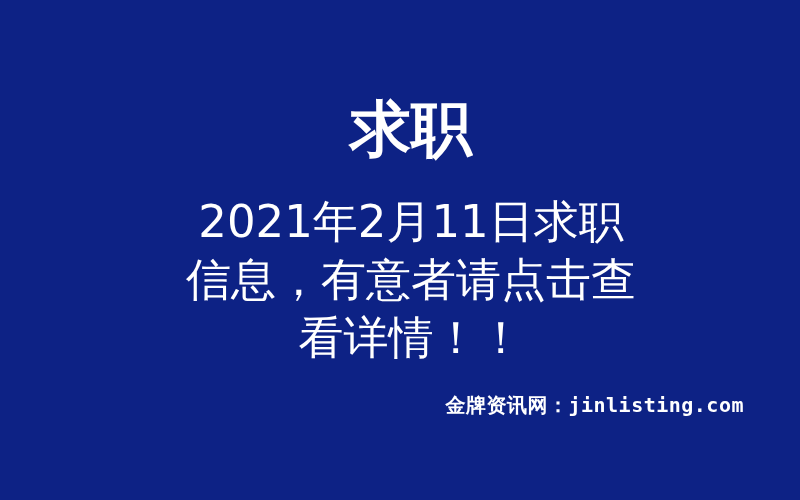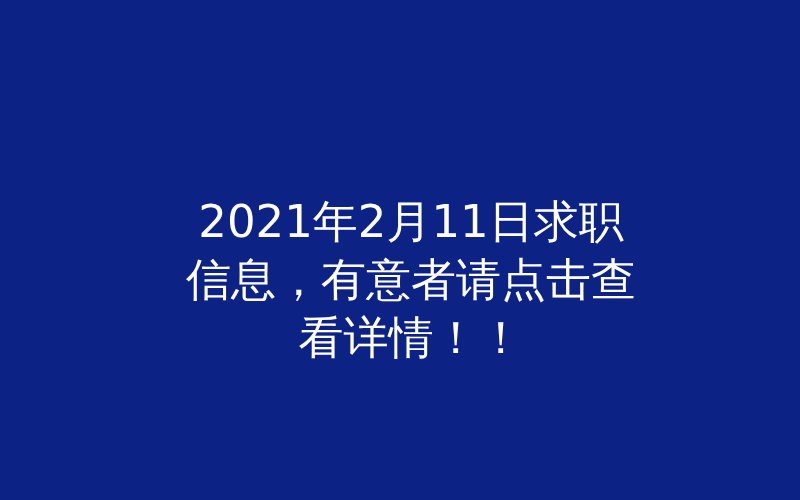--- a/index.html
+++ b/index.html
@@ -81,19 +81,25 @@
     font-weight: 700;
     line-height: 24px;
     letter-spacing: 0.5px;
   }
 </style>
 </head>
 <body>
 
 <div id="poster" style="background: rgb(13, 34, 133);">
 
+  <div id="title-block">
+    <h1 id="poster-title" style="color: rgb(255, 255, 255);">求职</h1>
+  </div>
 
   <div id="body-block">
     <p id="poster-body" style="color: rgb(255, 255, 255);">2021年2月11日求职信息，有意者请点击查看详情！！</p>
   </div>
 
+  <div id="footer-block">
+    <span id="footer-text" style="color: rgb(255, 255, 255);">金牌资讯网：jinlisting.com</span>
+  </div>
 
 </div>
 
 </body></html>

